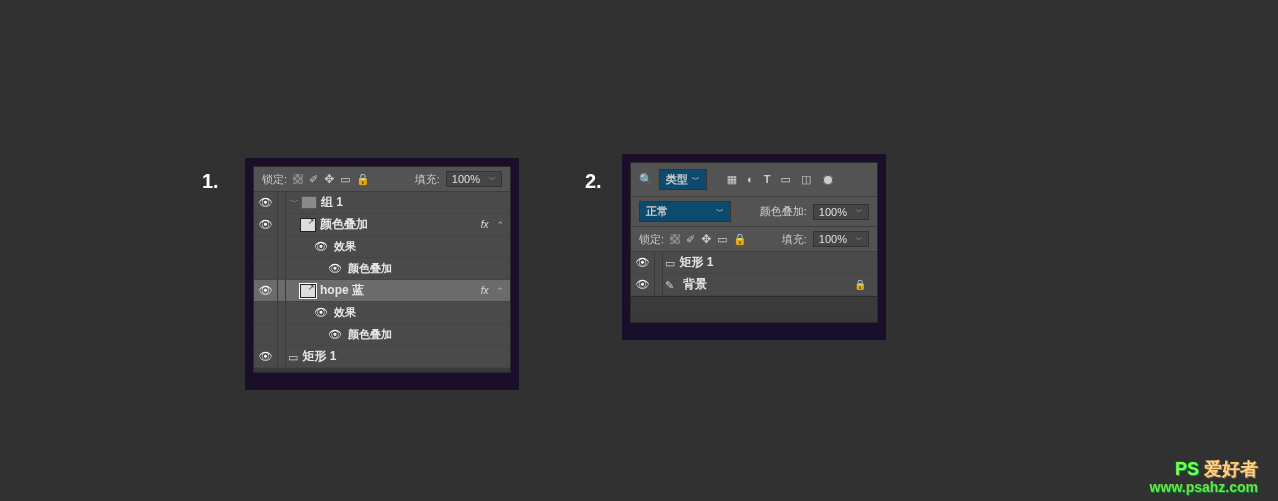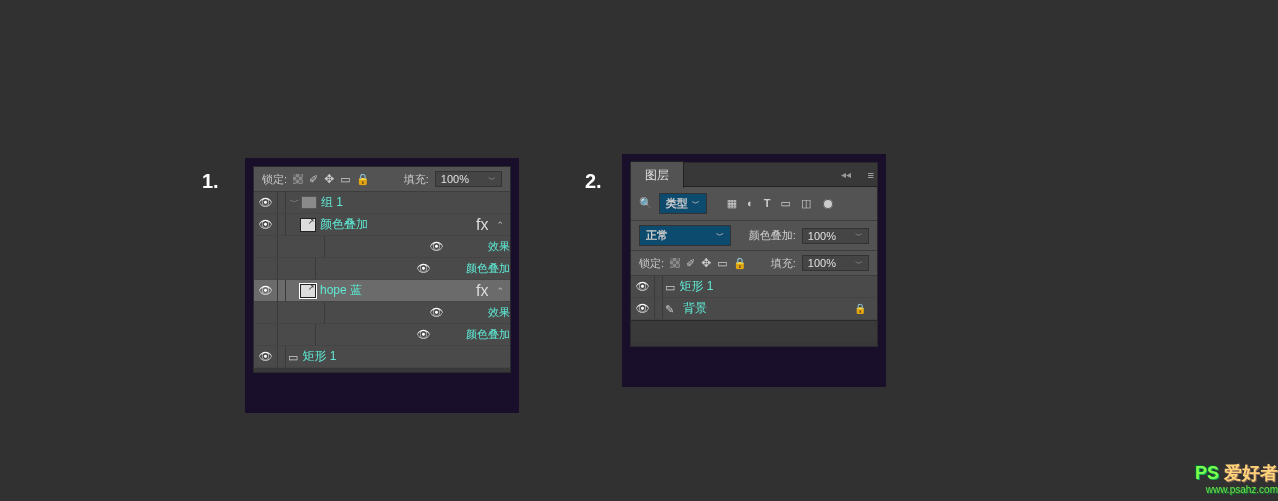--- a/index.html
+++ b/index.html
@@ -18,21 +18,21 @@
     color: #fff;
     font-size: 20px;
     font-weight: bold;
   }
   .num1 { left: 202px; top: 170px; }
   .num2 { left: 585px; top: 170px; }
 
   .panel-wrap {
     position: absolute;
     background: #1a0f2b;
-    padding: 8px 8px 40px 8px;
+    padding: 8px 8px 17px 8px;
   }
   .wrap1 { left: 245px; top: 158px; }
   .wrap2 { left: 622px; top: 154px; }
 
   .panel {
     background: #535353;
     border: 1px solid #2a2a2a;
     width: 258px;
   }
   .panel2 { width: 248px; }
@@ -100,21 +100,21 @@
     font-size: 11px;
   }
   .row .spacer { flex: 1; }
   .val-box {
     display: inline-flex;
     align-items: center;
     background: #454545;
     border: 1px solid #333;
     padding: 1px 5px;
     color: #e0e0e0;
-    gap: 19px;
+    gap: 8px;
   }
   .val-box .chev { font-size: 8px; color: #aaa; }
   .lock-ico { display:inline-block; width:10px; height:10px; border:1px solid #999; position:relative; }
   .lock-ico.grid { background: repeating-conic-gradient(#888 0 25%, #666 0 50%) 0 0/6px 6px; border:none;}
   
   .layers { }
   .layer {
     display: flex;
     align-items: center;
     height: 22px;
@@ -158,50 +158,51 @@
   .thumb.smart::after{ content:"↗"; font-size:8px; position: relative; top:-3px; left:3px;}
   .folder-ico {
     width: 16px; height: 13px;
     background: #8a8a8a;
     border:1px solid #555;
     border-radius: 1px;
     display: inline-block;
     margin-right: 4px;
   }
   .disclose { color: #bbb; font-size: 9px; margin: 0 2px; }
-  .layer-name { color: #5eead4; }
-  .fx { margin-left: auto; margin-right: 6px; color: #ddd; font-size: 16px;}
+  .layer-name { color: #e5e5e5; font-weight: bold; }
+  .fx { margin-left: auto; margin-right: 6px; font-style: italic; color: #ddd; font-size: 10px;}
   .lock-right { margin-left:auto; margin-right:10px; color:#ccc; font-size:10px;}
   .sub-vis { color: #ccc; font-size: 11px; margin-right: 6px; }
-  .layer.sub { background:#4a4a4a; font-size:11px; color:#ccc;justify-content:space-between;}
+  .layer.sub { background:#4a4a4a; font-size:11px; color:#ccc;}
   .brush-ico { width:14px; height:14px; display:inline-block; margin-right:4px; }
   .brush-ico::before{ content:"✎"; color:#ccc; font-size:11px;}
   .shape-ico::before{ content:"▭"; color:#ccc; font-size:11px; margin-right:4px;}
   
   .blank-area { height: 22px; background: #3a3a3a; border-top:1px solid #2a2a2a; }
   .bottom-strip { height: 4px; background:#383838; }
 
   .watermark {
     position: absolute;
-    right: 0;
+    right: 20px;
     bottom: 6px;
     text-align: right;
     line-height: 1.1;
     font-size: 18px;
   }
   .watermark .line1 {
     font-weight: bold;
     color: #7cff4a;
     text-shadow: 1px 1px 0 #1a5, -1px -1px 0 #063;
   }
   .watermark .line1 .cn { color: #ffd37a; text-shadow: 1px 1px 0 #865; font-size: 18px; }
   .watermark .line2 {
-    font-size: 10px;
+    font-size: 14px;
     color: #6fe24a;
     text-shadow: 1px 1px 0 #083;
+    font-weight: bold;
   }
   .eye::before { content: "👁"; font-size: 11px; filter: grayscale(1) brightness(1.4); }
 </style>
 </head>
 <body>
 
 <div class="number-label num1">1.</div>
 <div class="number-label num2">2.</div>
 
 <div class="panel-wrap wrap1">
@@ -294,25 +295,20 @@
         <span class="layer-name">矩形 1</span>
       </div>
     </div>
     <div class="bottom-strip"></div>
   </div>
 </div>
 
 <div class="panel-wrap wrap2">
   <div class="panel panel2">
 
-    <div class="tabbar">
-      <div class="tab">图层</div>
-      <span class="collapse-arrows">◂◂</span>
-      <span class="tab-menu">≡</span>
-    </div>
 
     <div class="filter-row">
       <span class="search-icon">🔍</span>
       <span class="dropdown">
         <span>类型</span>
         <span class="chev">﹀</span>
       </span>
       <div class="filter-icons">
         <span class="ico">▦</span>
         <span class="ico">◐</span>

